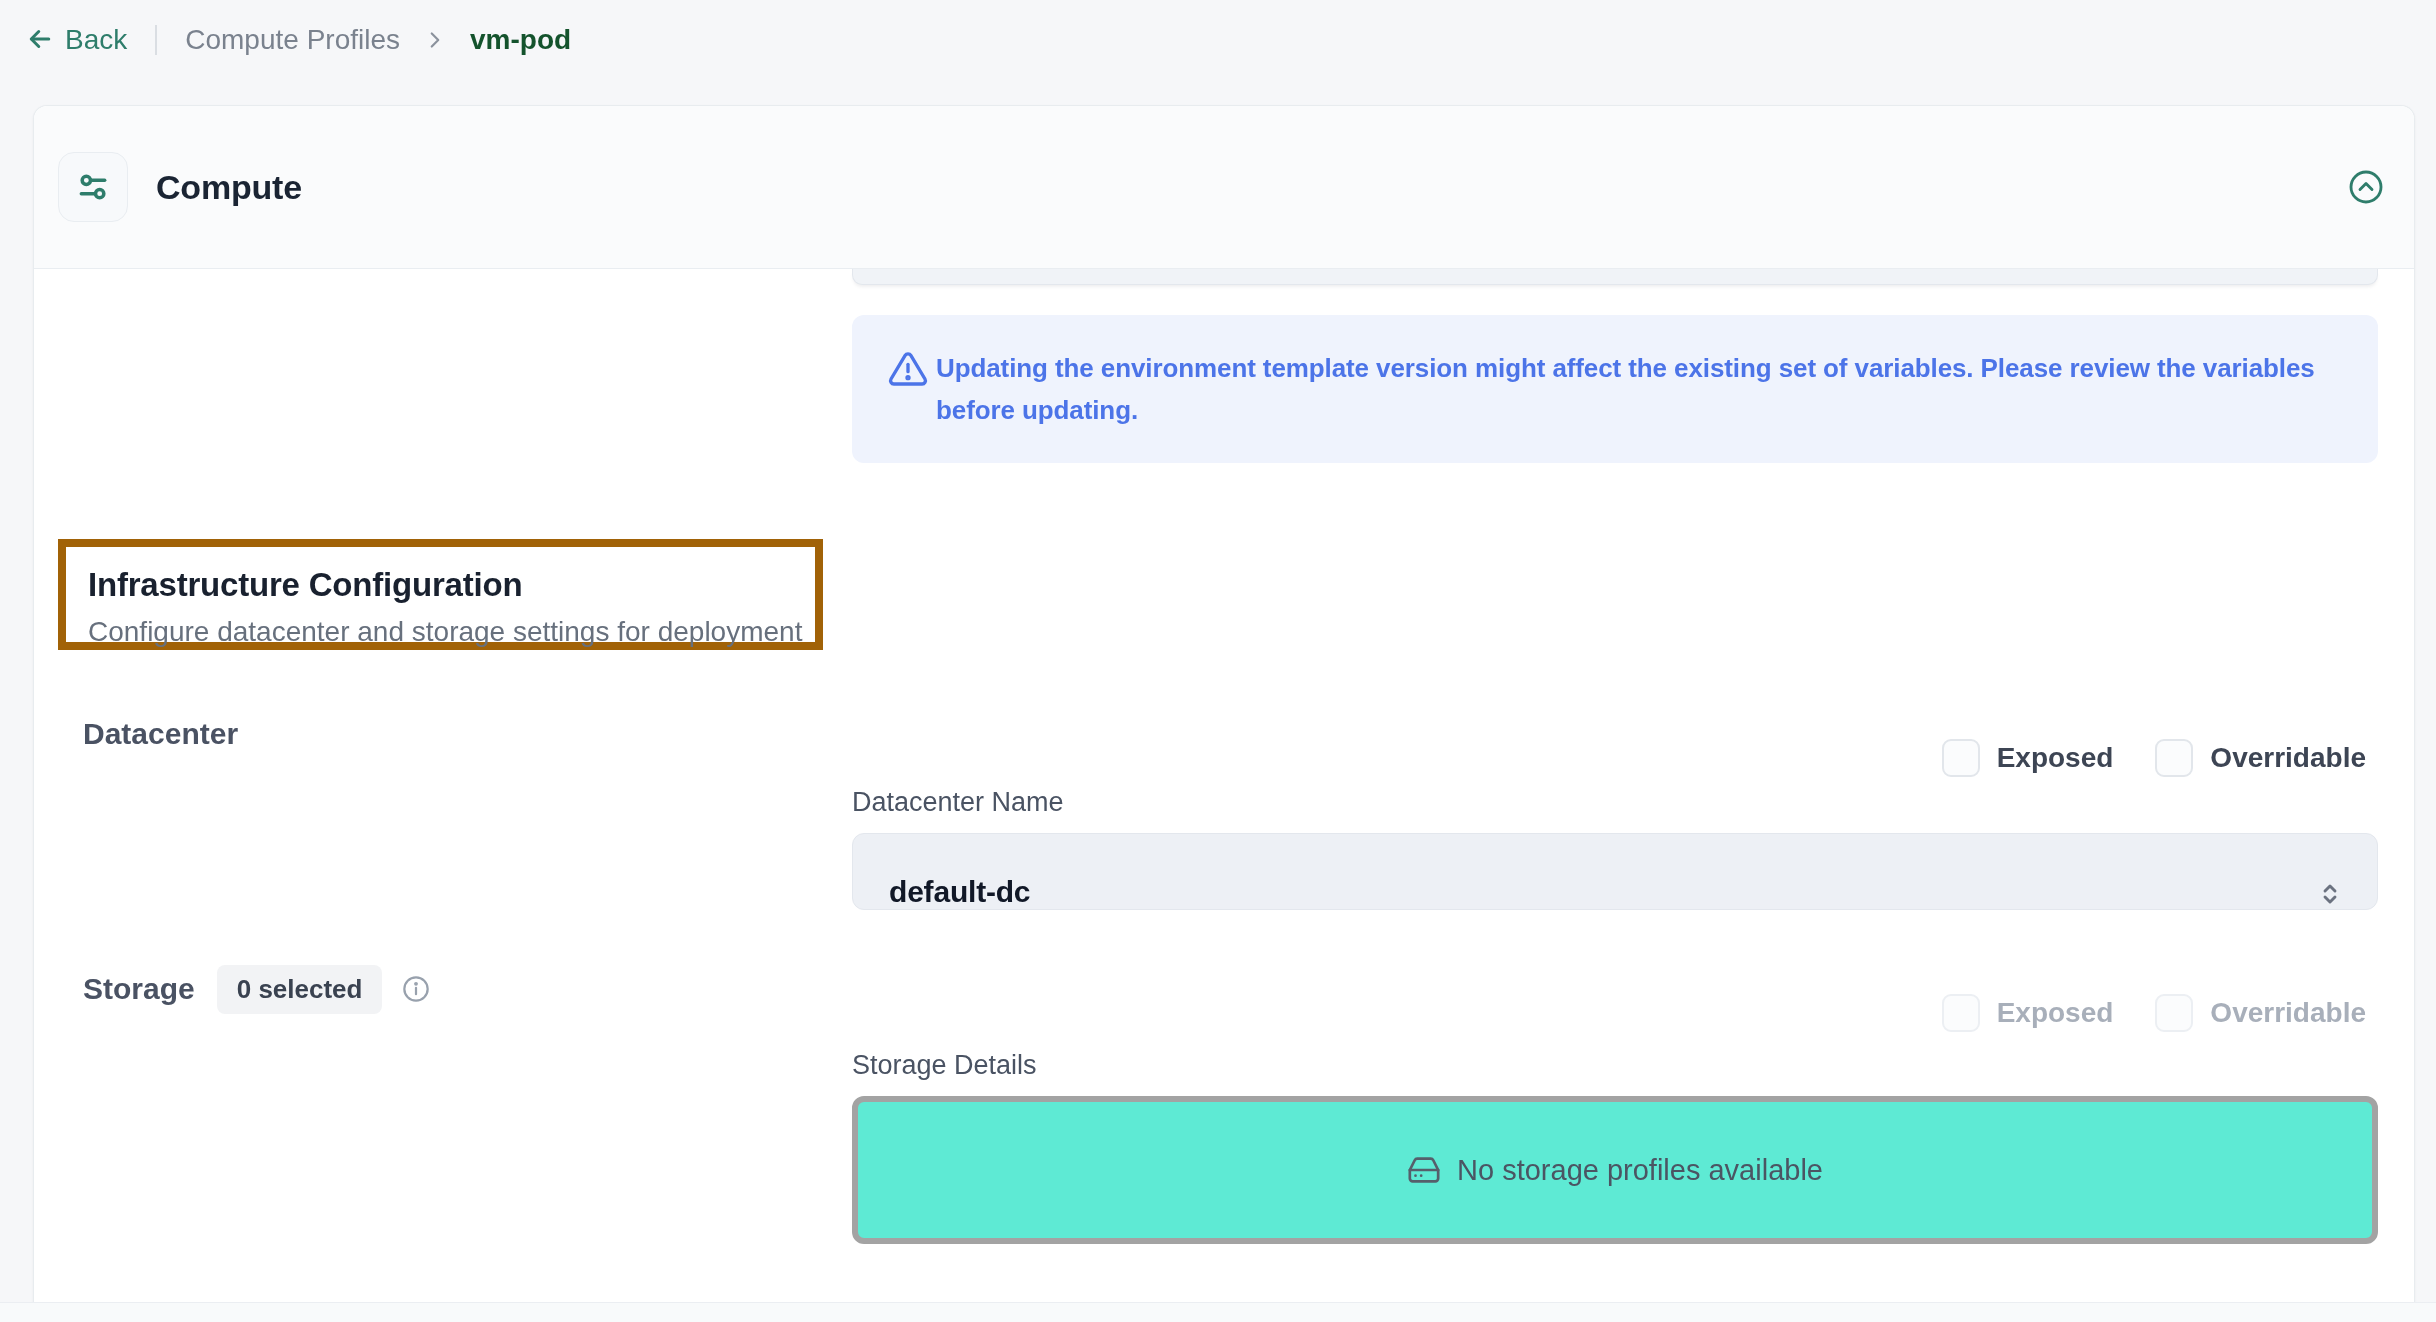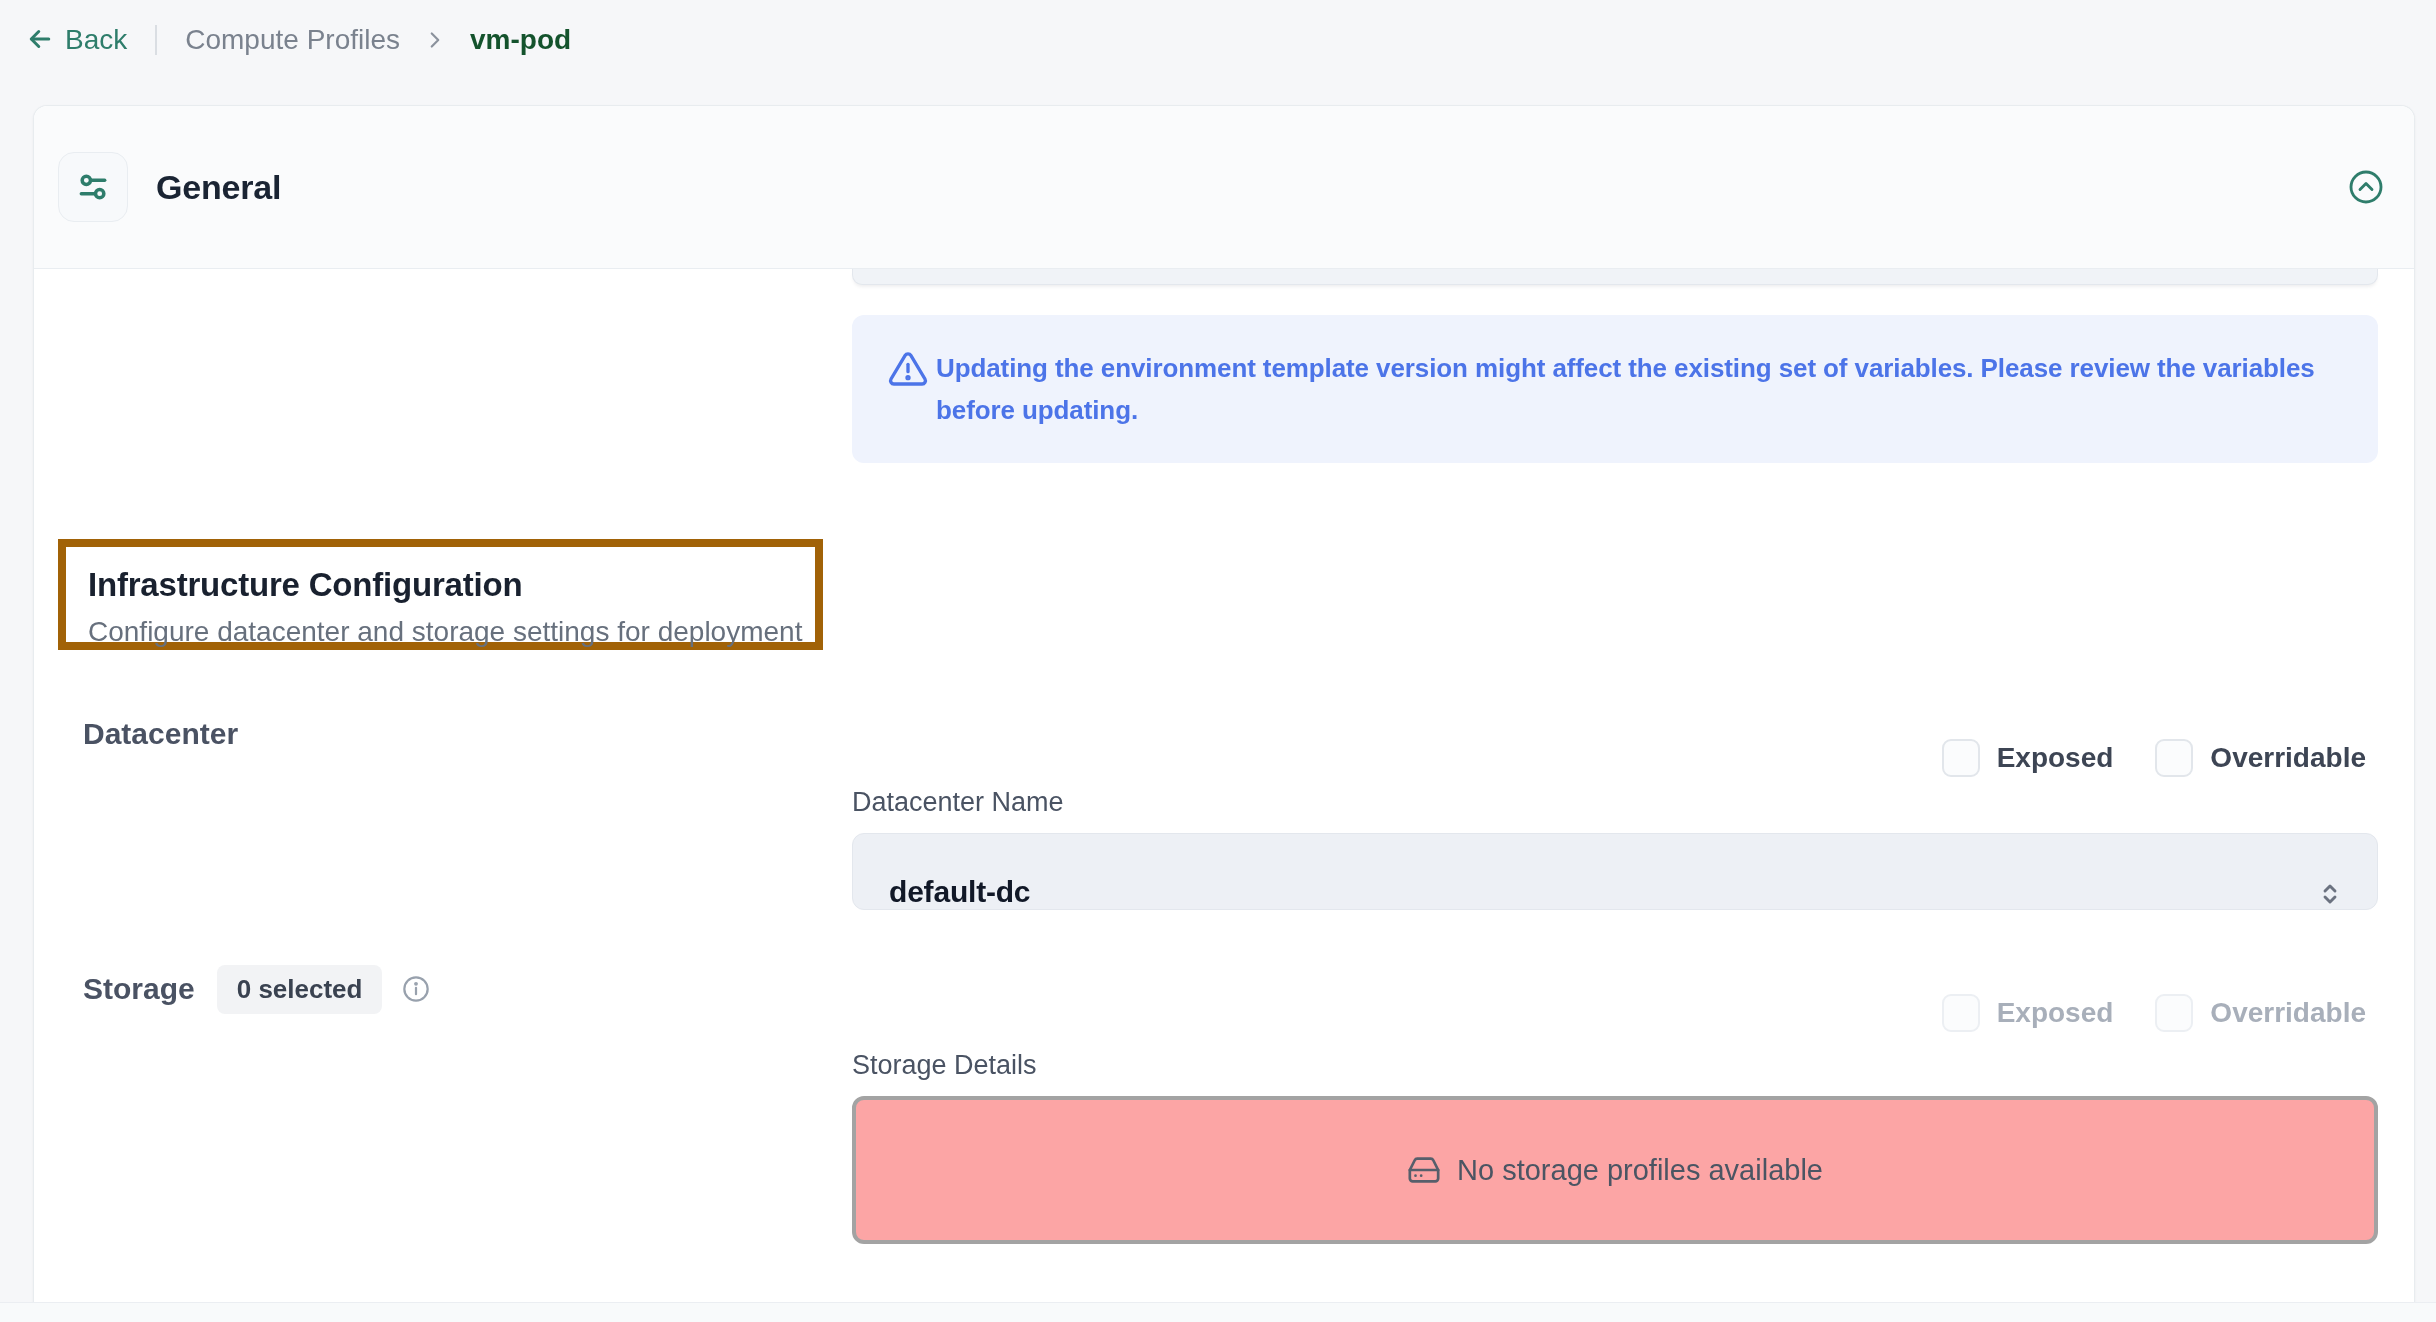--- a/index.html
+++ b/index.html
@@ -118,21 +118,21 @@
     margin-top:16px; height:77px; width:100%;
     background:#EDF0F5; border:1px solid #E3E7ED; border-radius:12px;
     display:flex; align-items:flex-end; justify-content:space-between;
     padding:0 32px 0 36px; cursor:pointer;
   }
   .select-value { font-size:30px; font-weight:700; color:#111827; letter-spacing:-0.2px; }
   .select-chevrons { display:flex; }
 
   .empty-box {
     margin-top:16px; height:148px; width:100%;
-    background:#fca5a5; border:4px solid #a3a3a3; border-radius:12px;
+    background:#5eead4; border:6px solid #a3a3a3; border-radius:12px;
     display:flex; align-items:center; justify-content:center; gap:16px;
   }
   .empty-text { font-size:29px; color:#4B5563; }
 
   
   .footer-strip {
     position:absolute; left:0; right:0; top:1302px; height:20px;
     background:#F8FAFB; border-top:1px solid #EBEEF2;
   }
 </style>
@@ -164,21 +164,21 @@
   <div class="card-header">
     <div class="icon-box">
       <svg width="40" height="40" viewBox="0 0 24 24" fill="none" stroke="#2E7D6B" stroke-width="2.1" stroke-linecap="round">
         <circle cx="8" cy="8" r="2.5"></circle>
           <line x1="10.8" y1="8" x2="19" y2="8"></line>
         <line x1="5" y1="16" x2="13.2" y2="16"></line>
           <circle cx="16" cy="16" r="2.5"></circle>
       </svg>
     </div>
     <div class="header-text">
-      <div class="card-title">General</div>
+      <div class="card-title">Compute</div>
     </div>
     <button class="collapse-btn">
       <span style="display:flex;">
         <svg width="36" height="36" viewBox="0 0 24 24" fill="none" stroke="#2E7D6B" stroke-width="1.9" stroke-linecap="round" stroke-linejoin="round">
           <circle cx="12" cy="12" r="10"></circle>
             <polyline points="8,13.6 12,9.6 16,13.6"></polyline>
         </svg>
       </span>
     </button>
   </div>

